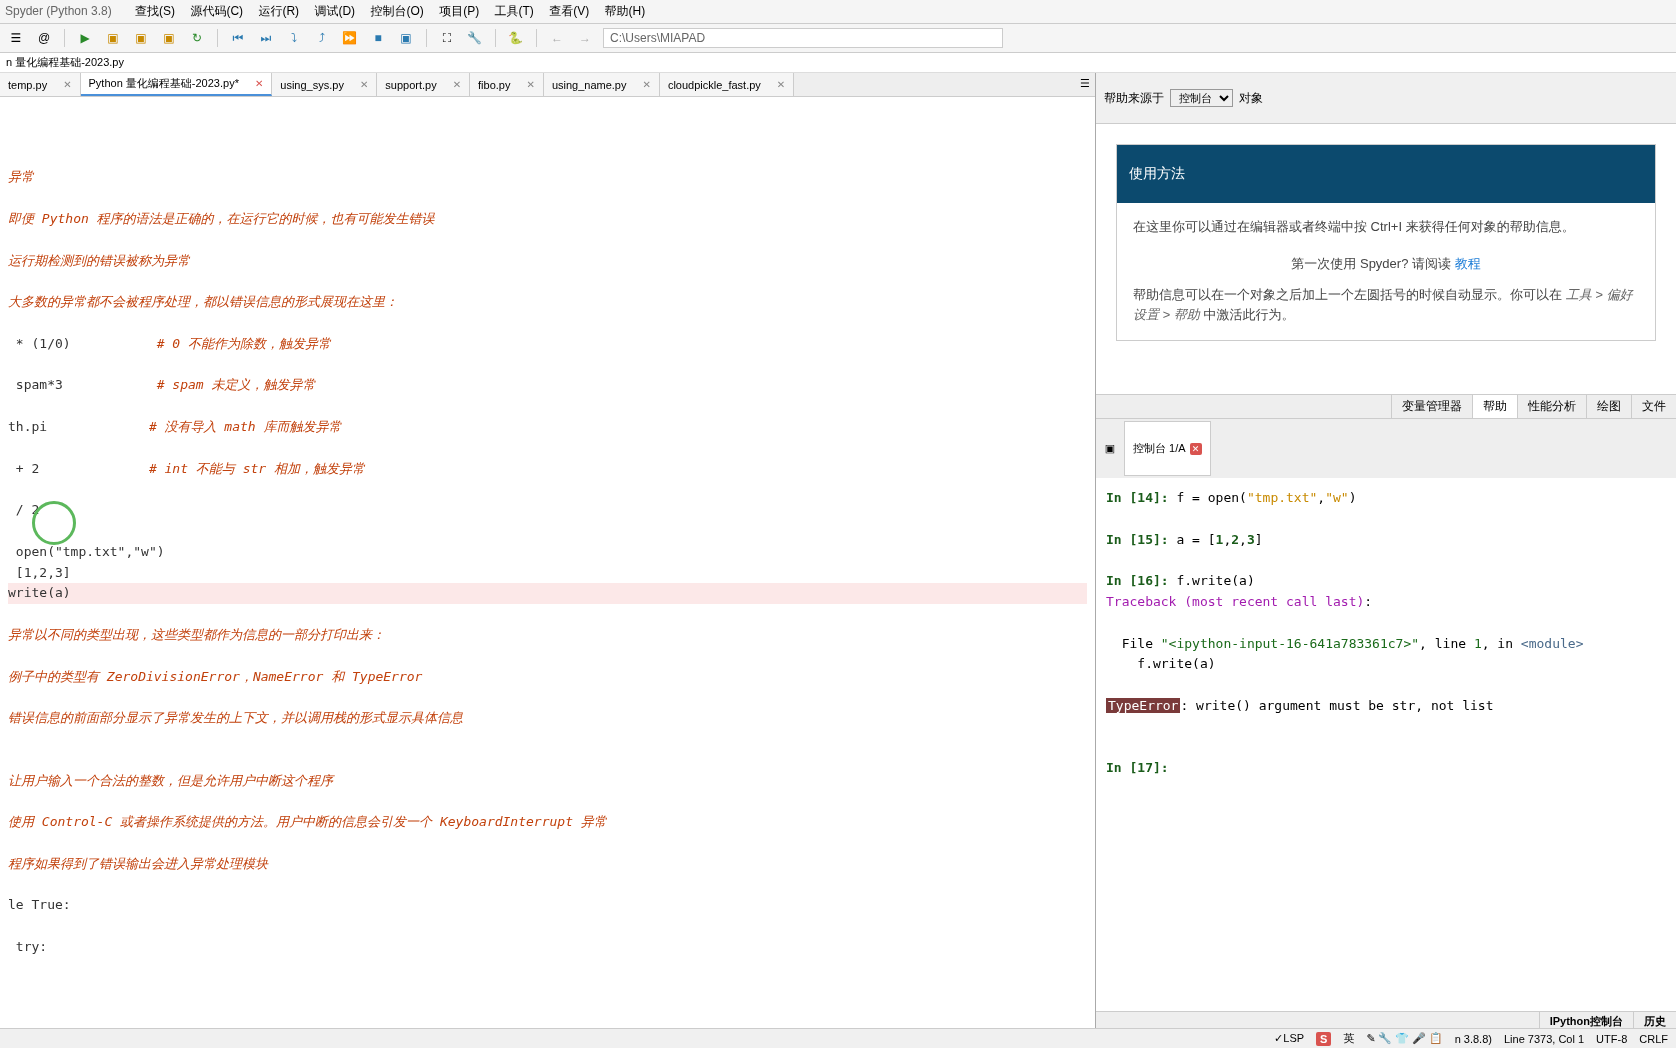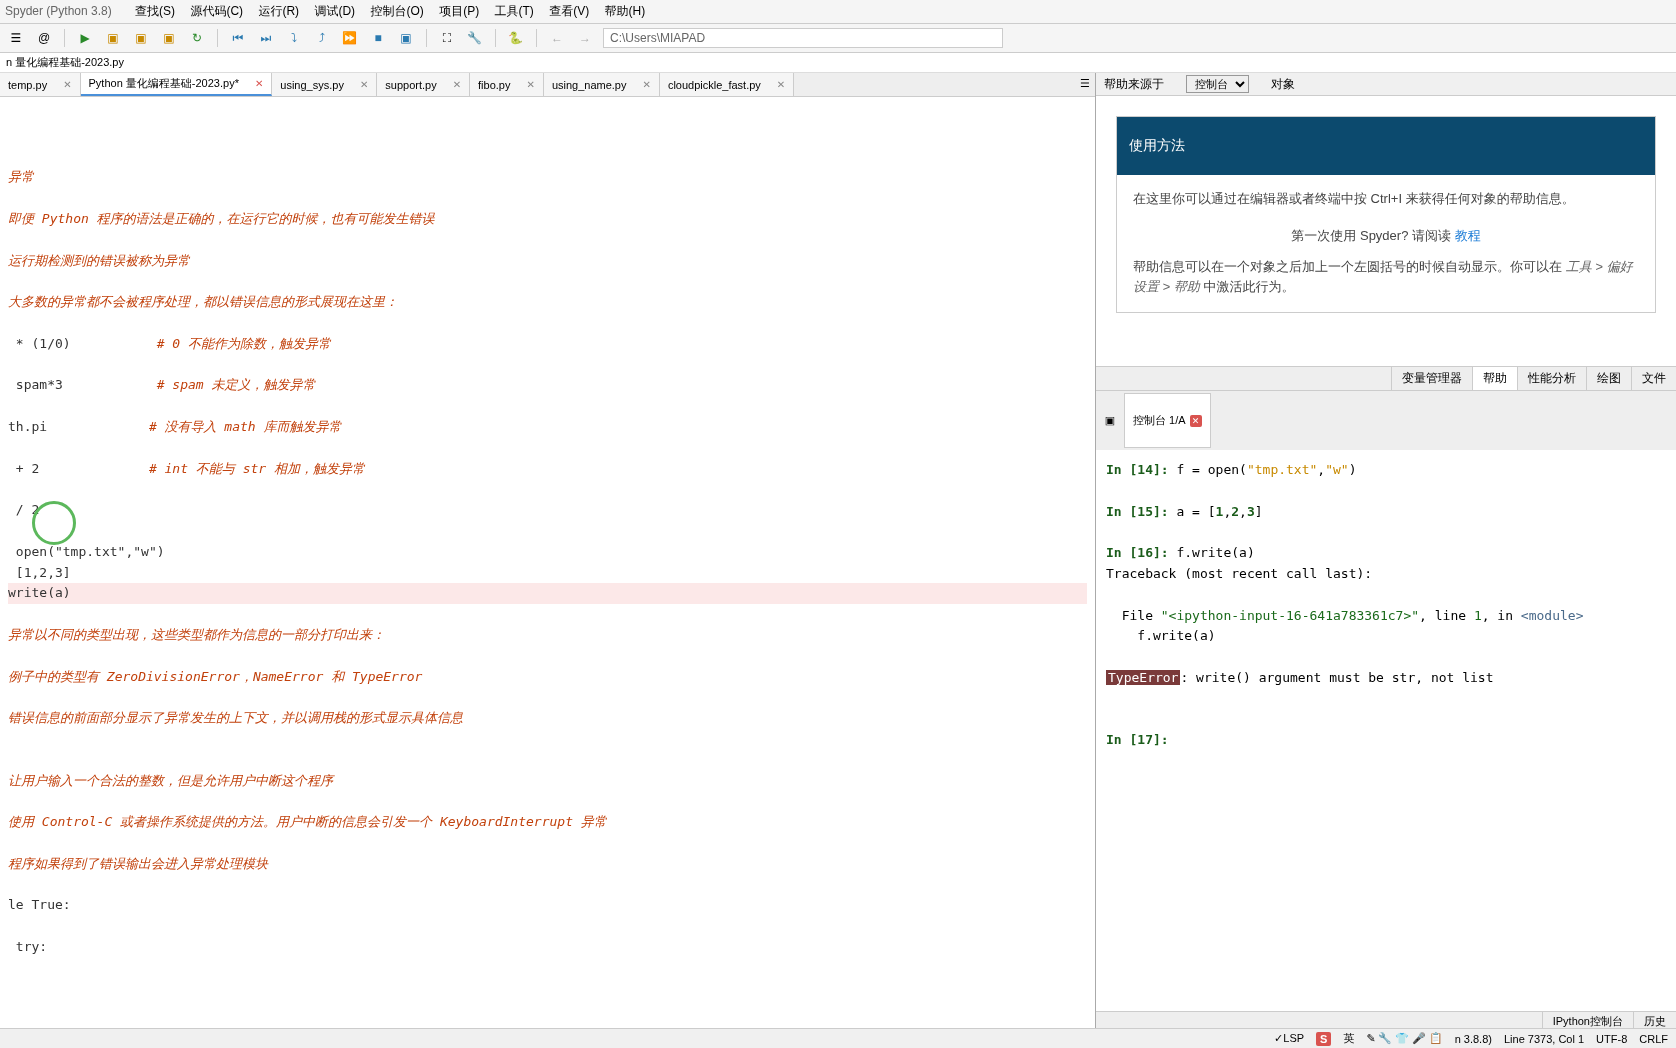--- a/index.html
+++ b/index.html
@@ -16,44 +16,44 @@
 .tabs { display: flex; background: #eee; border-bottom: 1px solid #ccc; font-size: 11px; }
 .tab { padding: 3px 8px; background: #f5f5f5; border-right: 1px solid #ccc; cursor: pointer; display: flex; align-items: center; gap: 16px; }
 .tab.active { background: #fff; border-bottom: 2px solid #4a90d9; }
 .tab-close { color: #888; cursor: pointer; font-size: 10px; }
 .tab-close.modified { color: #d9534f; }
 .editor { flex: 1; overflow: auto; background: #fff; font-family: Consolas, monospace; font-size: 13px; padding: 8px; line-height: 1.6; position: relative; white-space: pre; color: #333; }
 .editor .comment { color: #c2410c; font-style: italic; }
 .editor .highlight-line { background: #fce8e8; display: block; }
 .cursor-circle { position: absolute; width: 44px; height: 44px; border: 3px solid #5cb85c; border-radius: 50%; pointer-events: none; }
 .right-pane { width: 580px; display: flex; flex-direction: column; background: #f5f5f5; }
-.help-header { padding: 2px 8px; font-size: 12px; display: flex; align-items: center; gap: 22px; background: #f0f0f0; border-bottom: 1px solid #ccc; }
+.help-header { padding: 16px 8px; font-size: 12px; display: flex; align-items: center; gap: 6px; background: #f0f0f0; border-bottom: 1px solid #ccc; }
 .help-select { border: 1px solid #999; padding: 1px 4px; font-size: 11px; }
 .help-body { padding: 20px; background: #fff; flex: 0 0 auto; height: 270px; }
 .help-card { border: 1px solid #ccc; background: #fff; }
 .help-card-title { background: #0c4a6e; color: #fff; padding: 20px 12px; font-size: 14px; }
 .help-card-body { padding: 14px 16px; font-size: 13px; line-height: 1.6; color: #444; }
 .help-card-body .italic { font-style: italic; color: #666; }
 .help-link { color: #1c7cd6; cursor: pointer; }
 .right-tabs { display: flex; background: #eee; border-top: 1px solid #ccc; border-bottom: 1px solid #ccc; font-size: 12px; justify-content: flex-end; }
 .right-tab { padding: 3px 10px; border-left: 1px solid #ccc; cursor: pointer; }
 .right-tab.active { background: #fff; }
 .console-tabs { display: flex; background: #eee; font-size: 11px; padding: 2px 4px; align-items: center; gap: 4px; }
 .console-tab { padding: 19px 8px; background: #fff; border: 1px solid #ccc; cursor: pointer; display: flex; align-items: center; gap: 4px; }
 .console-tab-close { background: #d9534f; color: #fff; border-radius: 2px; width: 12px; height: 12px; display: inline-flex; align-items: center; justify-content: center; font-size: 9px; }
 .console { flex: 1; background: #fff; font-family: Consolas, monospace; font-size: 13px; padding: 10px; line-height: 1.6; overflow: auto; white-space: pre-wrap; }
 .console .prompt { color: #1a5c1a; font-weight: bold; }
 .console .num { color: #1a5c1a; font-weight: bold; }
 .console .str { color: #c88a00; }
-.console .traceback { color: #000000; }
+.console .traceback { color: #a21caf; }
 .console .err { background: #7a3a3a; color: #fff; padding: 0 2px; }
 .console .file { color: #1a6a1a; }
 .console .lineno { color: #1a6a1a; }
 .console .mod { color: #4a6a8a; }
-.bottom-tabs { display: flex; justify-content: flex-end; background: #eee; border-top: 1px solid #ccc; font-size: 11px; }
+.bottom-tabs { display: flex; justify-content: flex-end; background: #eee; border-top: 1px solid #ccc; font-size: 11px; font-weight: bold; }
 .bottom-tab { padding: 2px 10px; border-left: 1px solid #ccc; cursor: pointer; }
 .statusbar { position: fixed; bottom: 0; left: 0; right: 0; height: 20px; background: #f0f0f0; border-top: 1px solid #ccc; display: flex; align-items: center; justify-content: flex-end; padding: 0 8px; font-size: 11px; gap: 12px; }
 .statusbar .sogou { background: #d9534f; color: #fff; padding: 1px 4px; border-radius: 2px; font-weight: bold; }
 </style>
 </head>
 <body>
 
 <div class="menubar">
   <span style="color:#666;margin-right:20px;">Spyder (Python 3.8)</span>
   <span>查找(S)</span>

